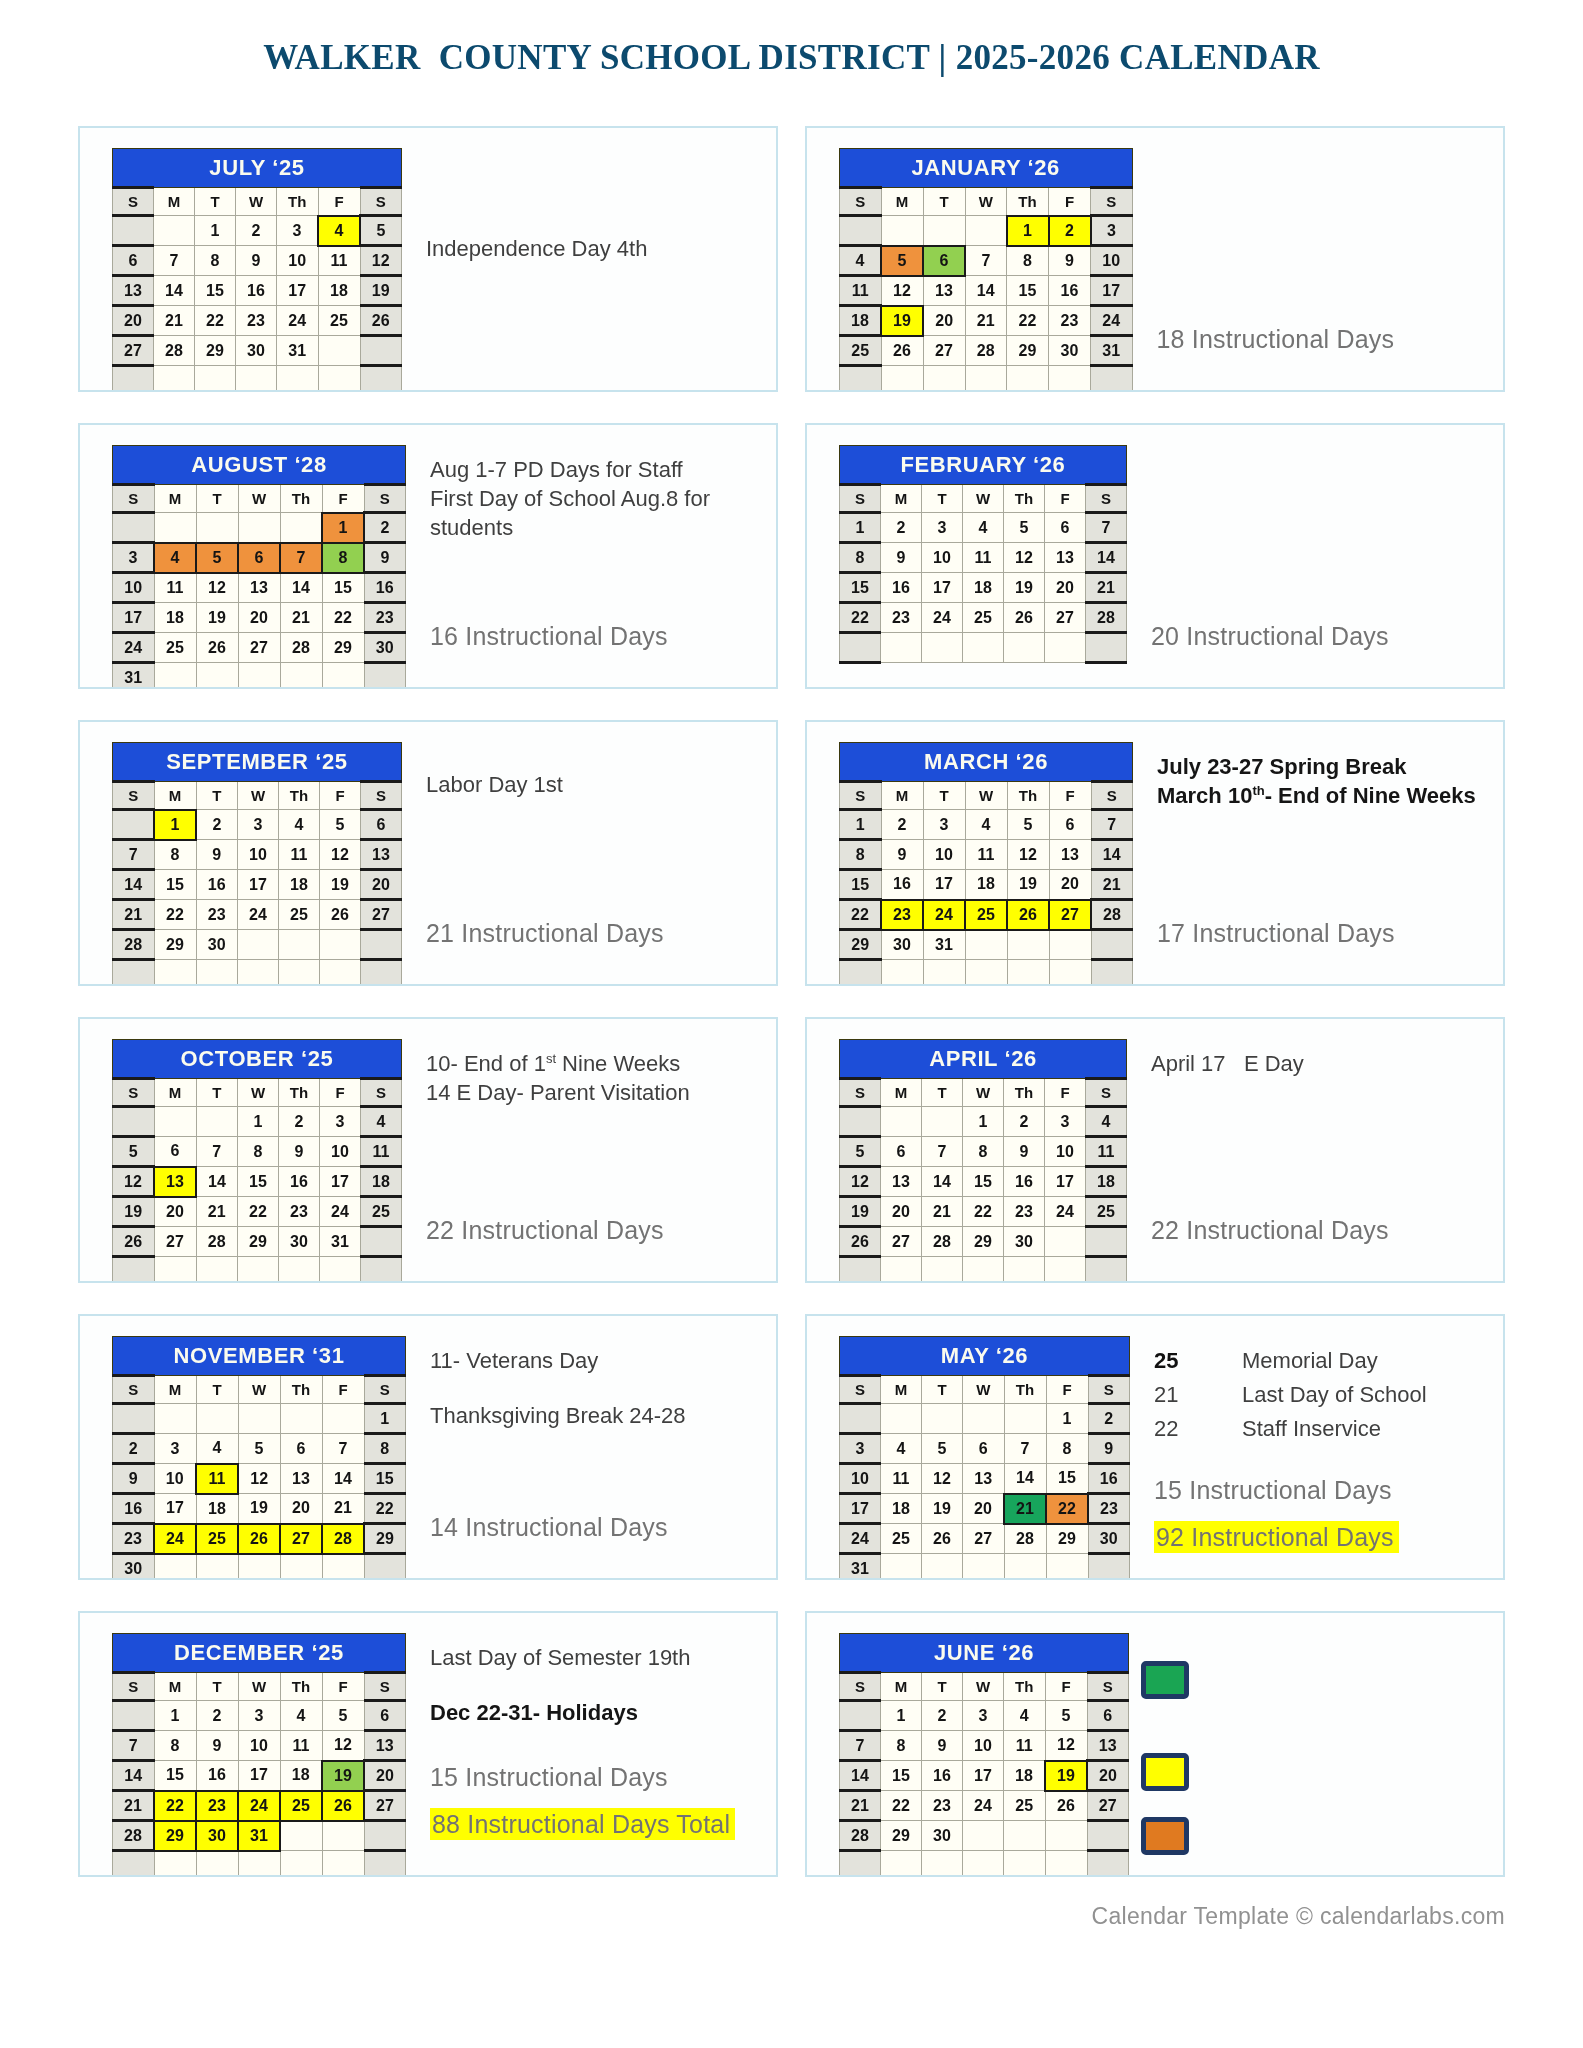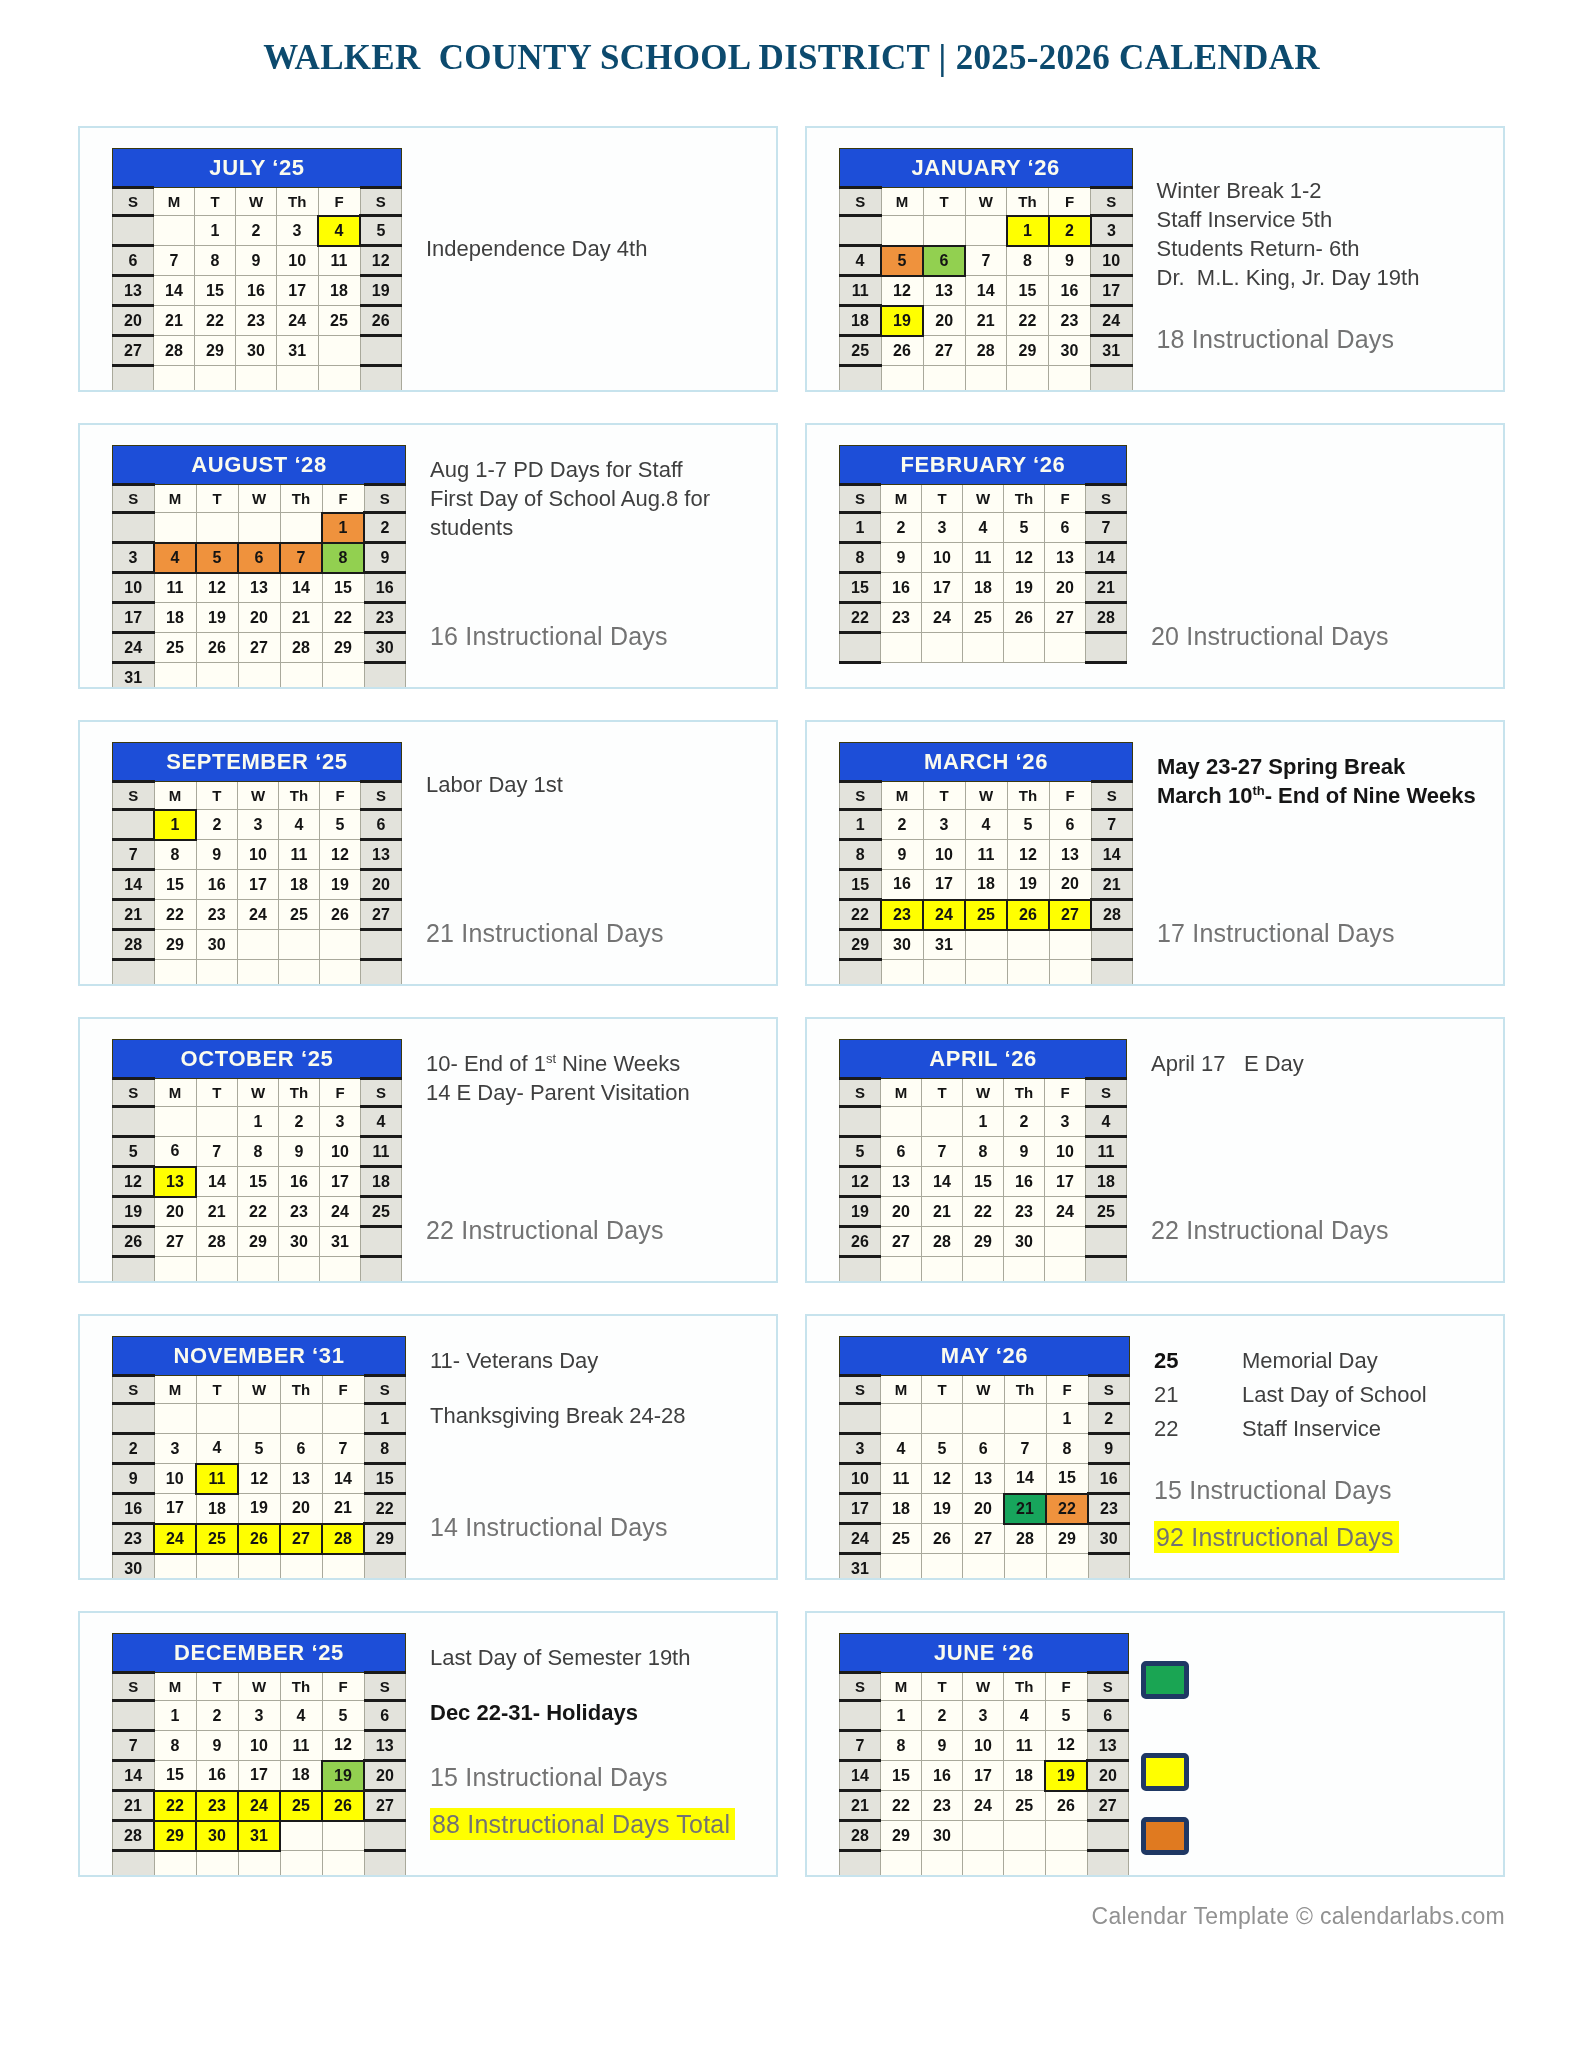--- a/index.html
+++ b/index.html
@@ -215,21 +215,21 @@
               <td></td>
               <td></td>
               <td></td>
               <td></td>
               <td></td>
               <td class="we"></td>
             </tr>
           </tbody>
         </table>
       </div>
-      <div class="notes"><div class="note plain off-md"><div class="line">Winter Break 1-2</div><div class="line">Staff Inservice 5th</div><div class="line">Students Return- 6th</div><div class="line">Dr.  M.L. King, Jr. Day 19th</div></div><div class="note count"><div class="line">18 Instructional Days</div></div></div>
+      <div class="notes"><div class="note count"><div class="line">18 Instructional Days</div></div></div>
     </div>
     <div class="panel">
       <div class="cal-wrap">
         <table class="cal">
           <tbody>
             <tr>
               <td class="cal-title" colspan="7">AUGUST ‘28</td>
             </tr>
             <tr class="hdr">
               <td class="we">S</td>
@@ -506,21 +506,21 @@
               <td></td>
               <td></td>
               <td></td>
               <td></td>
               <td></td>
               <td class="we"></td>
             </tr>
           </tbody>
         </table>
       </div>
-      <div class="notes"><div class="note bold"><div class="line">May 23-27 Spring Break</div><div class="line">March 10<sup>th</sup>- End of Nine Weeks</div></div><div class="note count"><div class="line">17 Instructional Days</div></div></div>
+      <div class="notes"><div class="note bold"><div class="line">July 23-27 Spring Break</div><div class="line">March 10<sup>th</sup>- End of Nine Weeks</div></div><div class="note count"><div class="line">17 Instructional Days</div></div></div>
     </div>
     <div class="panel">
       <div class="cal-wrap">
         <table class="cal">
           <tbody>
             <tr>
               <td class="cal-title" colspan="7">OCTOBER ‘25</td>
             </tr>
             <tr class="hdr">
               <td class="we">S</td>

